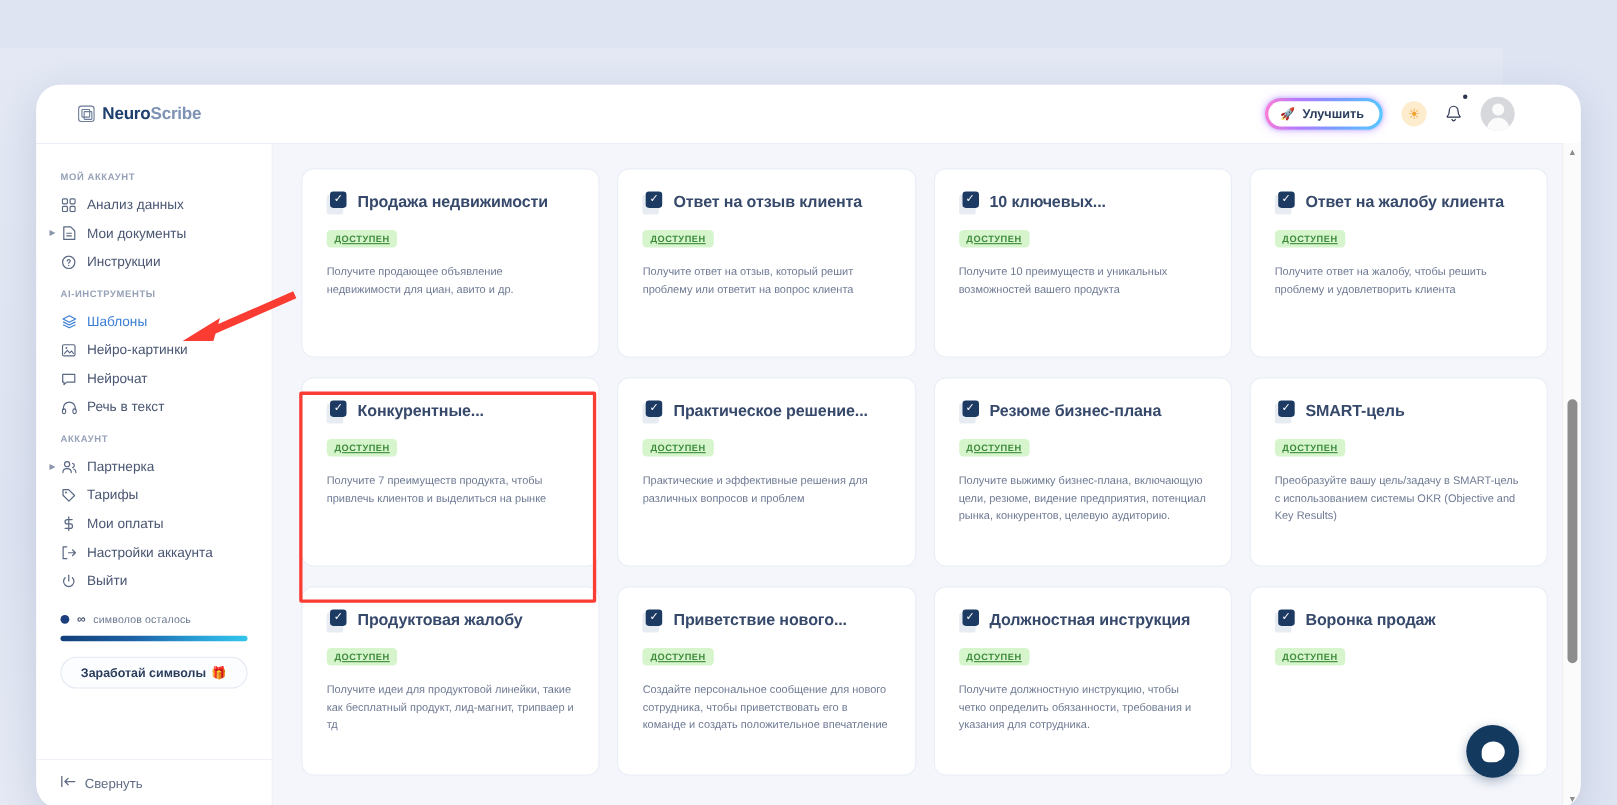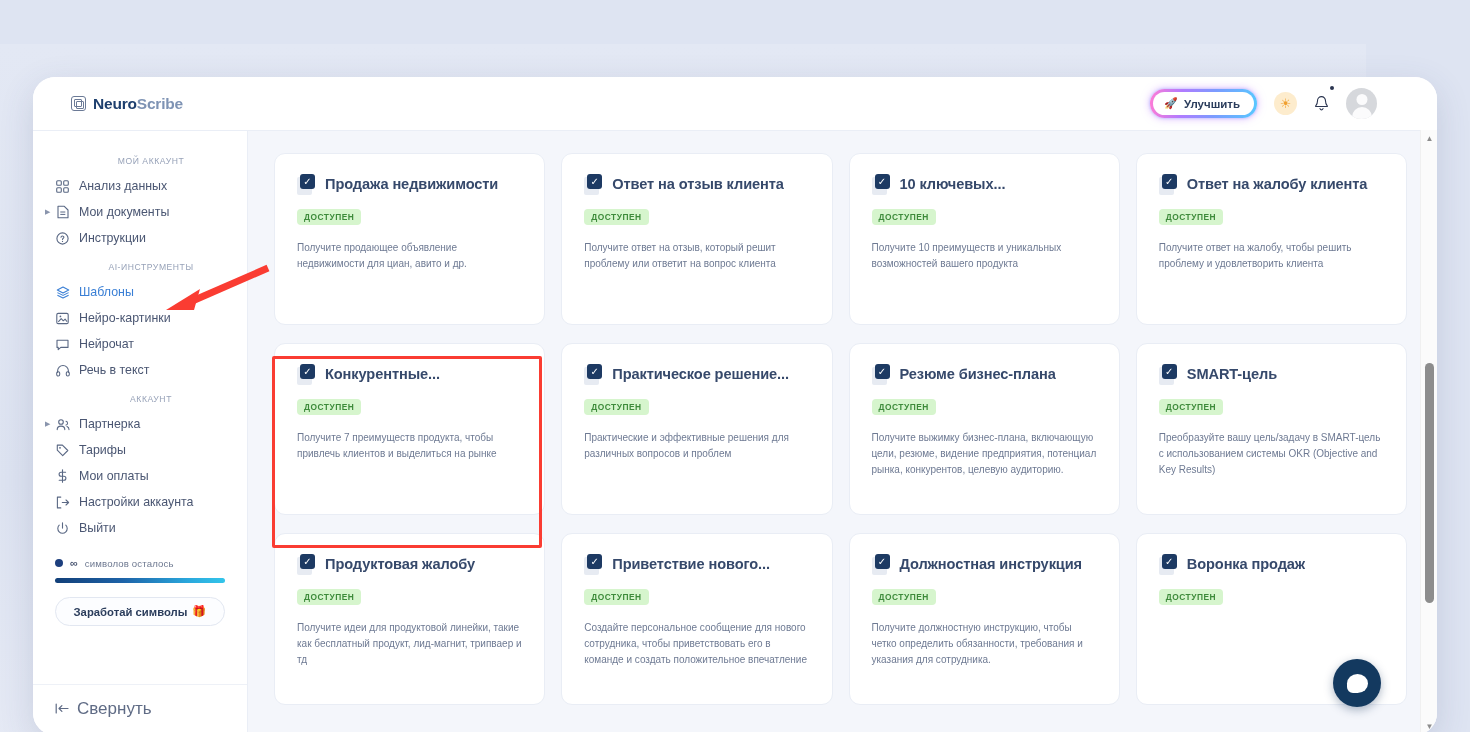--- a/index.html
+++ b/index.html
@@ -126,24 +126,23 @@
     border-right: 1px solid #eaeef6;
     display:flex; flex-direction:column;
     padding-top: 14px;
     position:relative;
   }
   .nav-group { padding: 0 0 0 0; }
   .group-label {
     font-size: 8.6px;
     letter-spacing: .55px;
     color:#97a2b8;
-    font-weight:400;
+    font-weight:700;
     text-transform:uppercase;
     padding: 11px 0 7px 22px;
-    text-align: center;
   }
   .nav-item {
     display:flex; align-items:center;
     gap: 9px;
     padding: 5.5px 10px 5.5px 22px;
     font-size: 12.4px;
     color: #4a5672;
     cursor:pointer;
     position:relative;
   }
@@ -180,21 +179,21 @@
     font-size:11.3px; font-weight:700; color:#2b3d5c;
     cursor:pointer;
   }
   .sidebar-foot {
     margin-top:auto;
     border-top: 1px solid #eef1f7;
     padding: 14px 22px 16px 22px;
   }
   .collapse {
     display:flex;align-items:center;gap:8px;
-    font-size:17px;color:#5f6b85; cursor:pointer;text-align:right;
+    font-size:12px;color:#5f6b85; cursor:pointer;text-align:right;
   }
 
   
   .content {
     flex:1;
     background:#f4f6fb;
     border-top: 1px solid #eaeef6;
     padding: 22px 30px 0 26px;
     overflow:hidden;
     position:relative;
@@ -237,20 +236,21 @@
     display:inline-block;
     margin-top:13px;
     background:#d6f5cd;
     color:#3d8a3a;
     font-size:8.4px;
     font-weight:700;
     letter-spacing:.5px;
     text-transform:uppercase;
     padding:3px 7px;
     border-radius:4px;
+    text-decoration:underline;
   }
   .card-desc {
     margin-top:15px;
     font-size:10px;
     line-height:1.62;
     color:#6e7a93;
   }
 
   
   .scrollbar {

